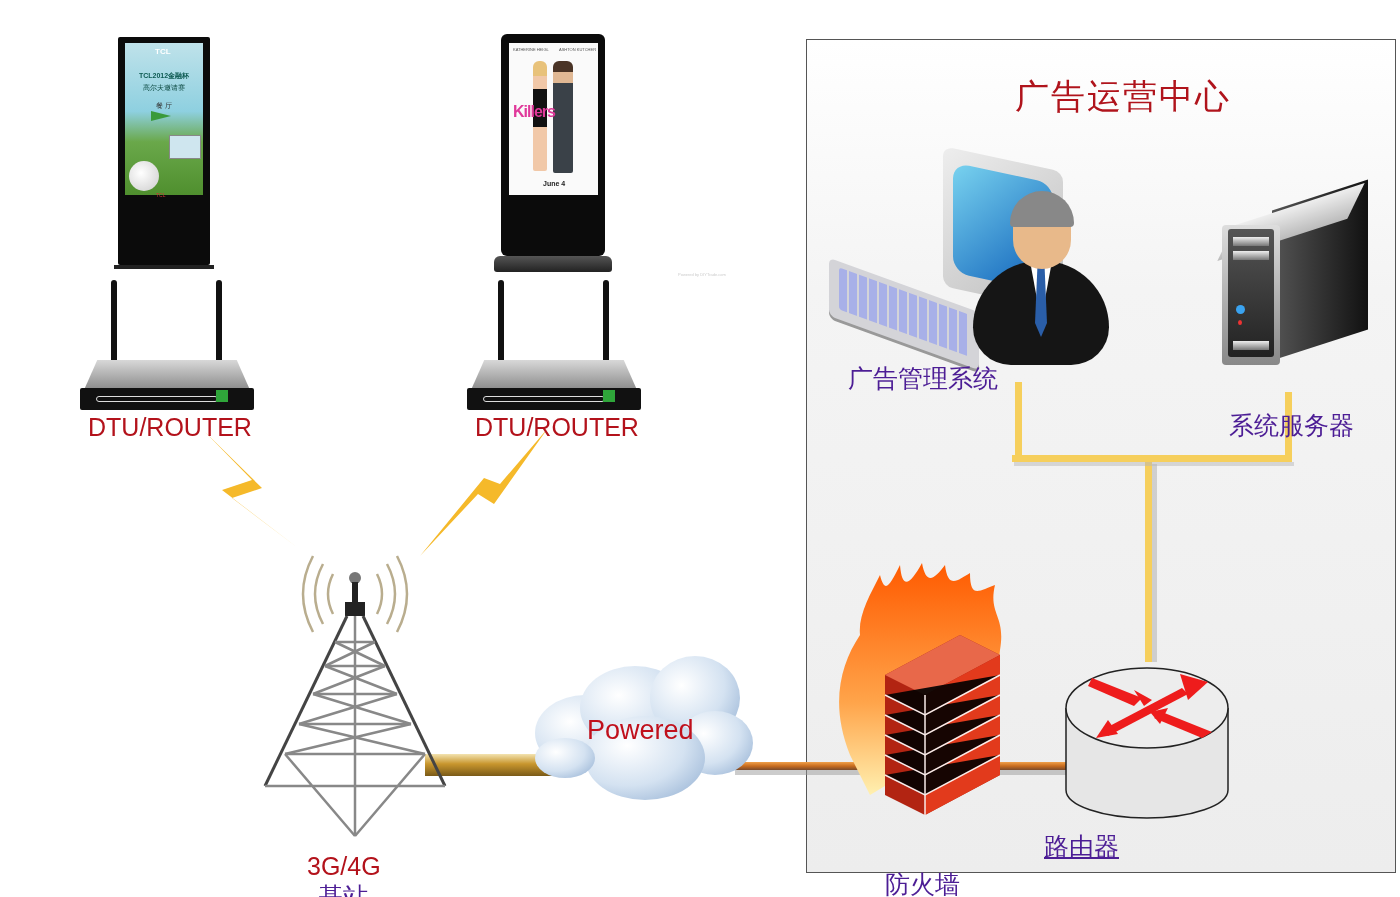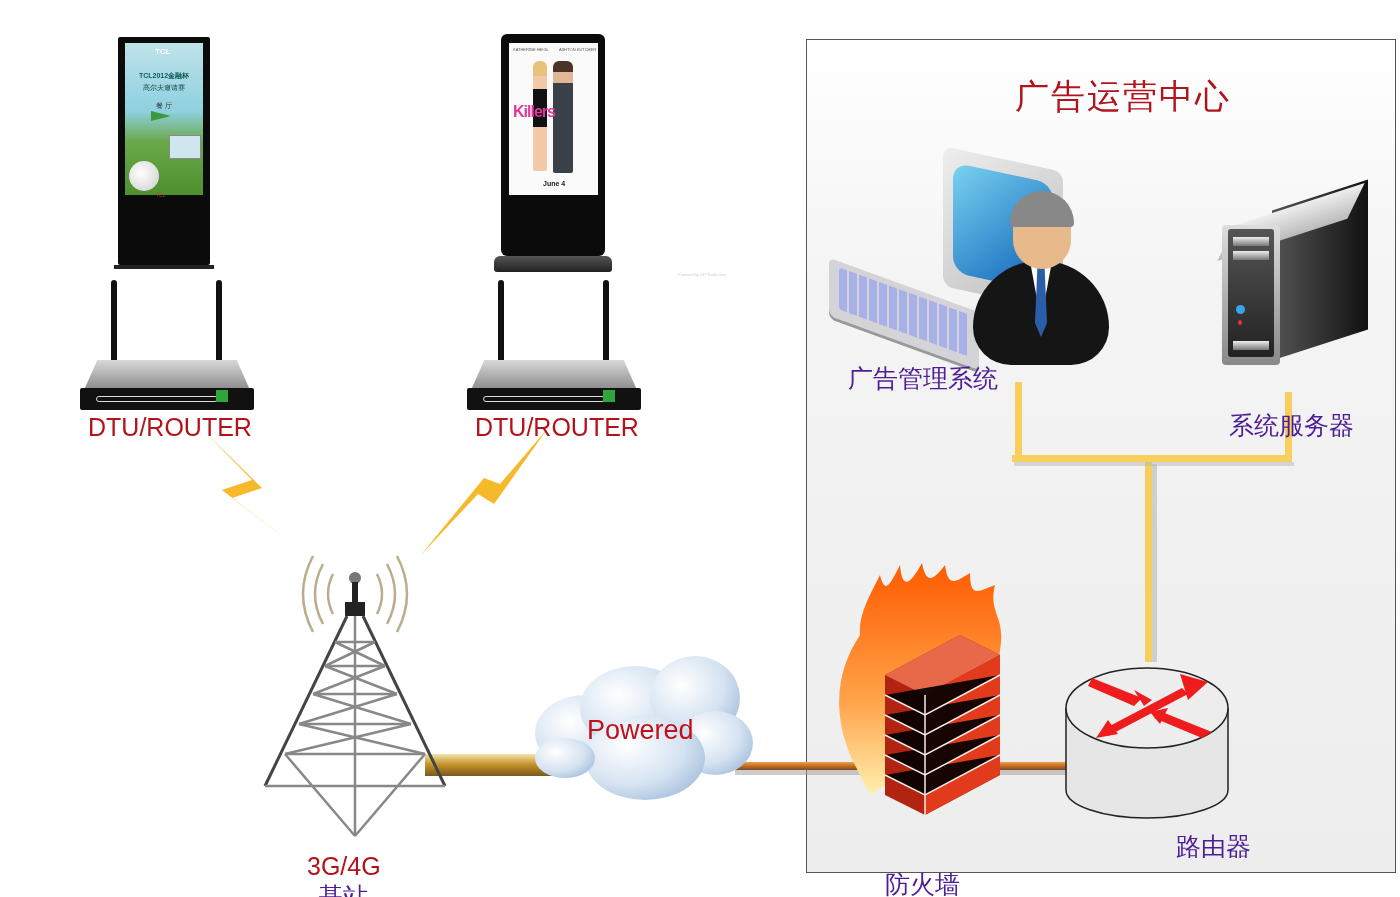--- a/index.html
+++ b/index.html
@@ -195,13 +195,13 @@
   <g fill="#ee1c1c">
     <polygon points="30,18 80,38 72,46 26,26"></polygon>
     <polygon points="82,46 72,30 90,40"></polygon>
     <polygon points="40,70 120,28 126,34 46,76"></polygon>
     <polygon points="118,14 146,22 126,40"></polygon>
     <polygon points="34,78 46,60 56,74"></polygon>
     <polygon points="100,52 150,72 140,78 92,58"></polygon>
     <polygon points="88,52 106,48 98,64"></polygon>
   </g>
 </svg>
-<div class="abs label-cn" style="left:1176px;top:830px;">路由器</div>
+<div class="abs label-cn" style="left:1044px;top:830px;text-decoration:underline;">路由器</div>
 
 </body></html>

